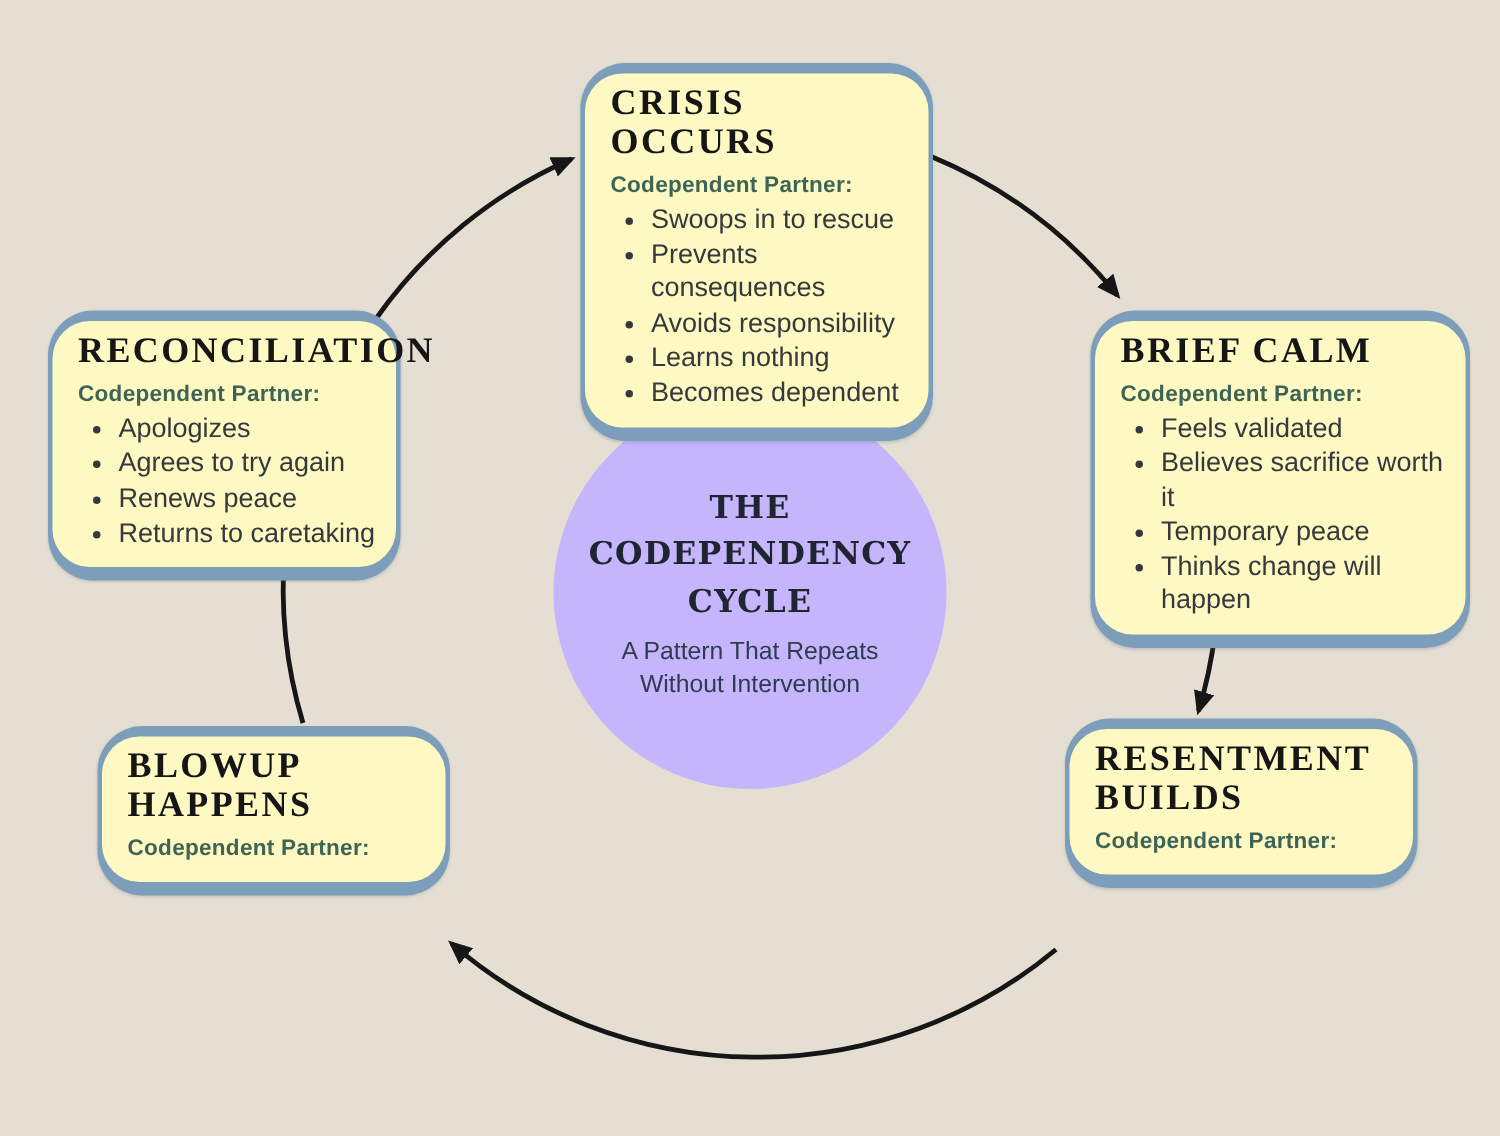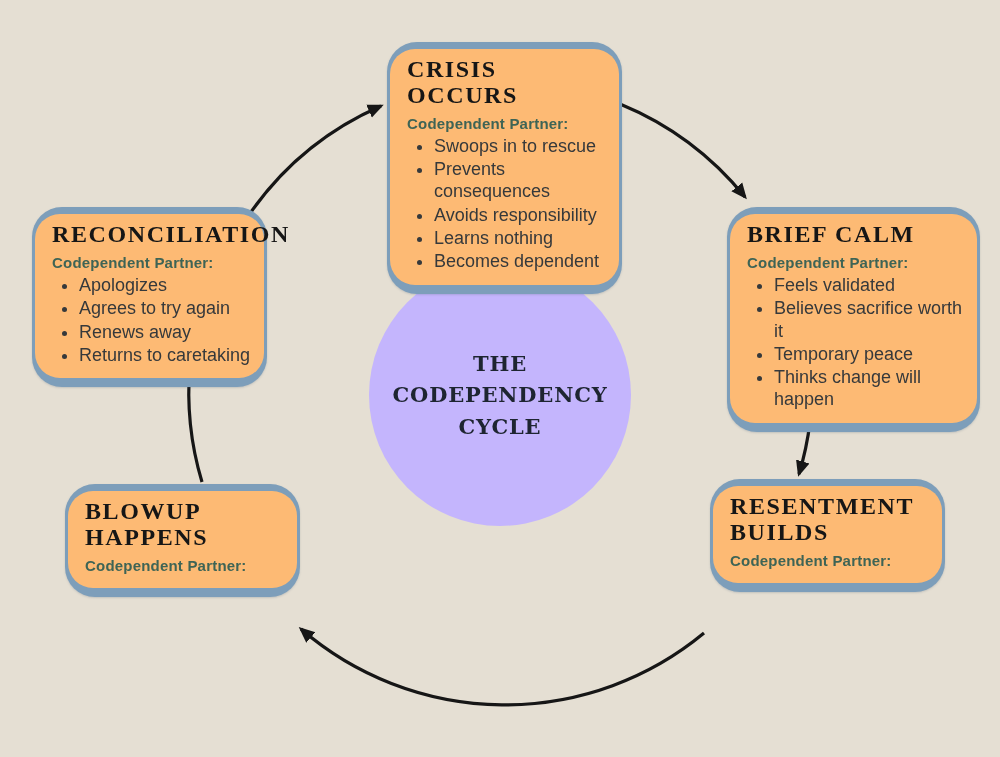--- a/index.html
+++ b/index.html
@@ -1,21 +1,21 @@
 <!DOCTYPE html>
 <html><head>
 <meta charset="utf-8">
 <style>
   html,body{margin:0;padding:0;background:#e5dfd3;}
   .stage{position:relative;width:1000px;height:757px;background:#e5dfd3;overflow:hidden;
          font-family:"Liberation Sans",sans-serif;}
   .arrows{position:absolute;left:0;top:0;z-index:1;}
   .node{position:absolute;z-index:2;background:#7d9eba;border-radius:30px;padding:7px 3px 9px;
         box-shadow:0 1px 2px rgba(90,110,130,.25);}
-  .node-inner{background:#fdba74;border-radius:25px;padding:8px 12px 11px 17px;}
+  .node-inner{background:#fef9c3;border-radius:25px;padding:8px 12px 11px 17px;}
   .node h2{margin:0 0 6px;font-family:"Liberation Serif","DejaVu Serif",serif;font-weight:600;
            font-size:24px;line-height:1.08;letter-spacing:1.6px;color:#161616;}
   .partner{margin:0 0 3px;font-size:15px;font-weight:bold;color:#3e6455;letter-spacing:.2px;}
   .node ul{margin:0;padding:0 0 0 27px;}
   .node li{font-size:18px;color:#36393b;line-height:1.24;margin:0 0 1px;}
   .n-crisis{left:387px;top:42px;width:229px;}
   .n-brief{left:727px;top:207px;width:247px;}
   .n-resent{left:710px;top:479px;width:229px;}
   .n-blowup{left:65px;top:484px;width:229px;}
   .n-recon{left:32px;top:207px;width:229px;}
@@ -39,20 +39,21 @@
     </defs>
     <path d="M 251 212 A 312 312 0 0 1 381 106" fill="none" stroke="#161616" stroke-width="3.2" marker-end="url(#ah)"></path>
     <path d="M 620 104 A 315 315 0 0 1 745 197" fill="none" stroke="#161616" stroke-width="3.2" marker-end="url(#ah)"></path>
     <path d="M 812 369 A 312 312 0 0 1 799 474" fill="none" stroke="#161616" stroke-width="3.2" marker-end="url(#ah)"></path>
     <path d="M 704 633 A 312 312 0 0 1 301 629" fill="none" stroke="#161616" stroke-width="3.2" marker-end="url(#ah)"></path>
     <path d="M 202 482 A 311 311 0 0 1 190 365" fill="none" stroke="#161616" stroke-width="3.2" marker-end="url(#ah)"></path>
   </svg>
 
   <div class="circle">
     <div class="c-title">THE CODEPENDENCY CYCLE</div>
+    <div class="c-sub">A Pattern That Repeats Without Intervention</div>
   </div>
 
   <div class="node n-crisis">
     <div class="node-inner">
       <h2>CRISIS OCCURS</h2>
       <p class="partner">Codependent Partner:</p>
       <ul>
           <li>Swoops in to rescue</li>
           <li>Prevents consequences</li>
           <li>Avoids responsibility</li>
@@ -89,19 +90,19 @@
     </div>
   </div>
 
   <div class="node n-recon">
     <div class="node-inner">
       <h2>RECONCILIATION</h2>
       <p class="partner">Codependent Partner:</p>
       <ul>
           <li>Apologizes</li>
           <li>Agrees to try again</li>
-          <li>Renews away</li>
+          <li>Renews peace</li>
           <li>Returns to caretaking</li>
         </ul>
     </div>
   </div>
 
 </div>
 
 </body></html>

